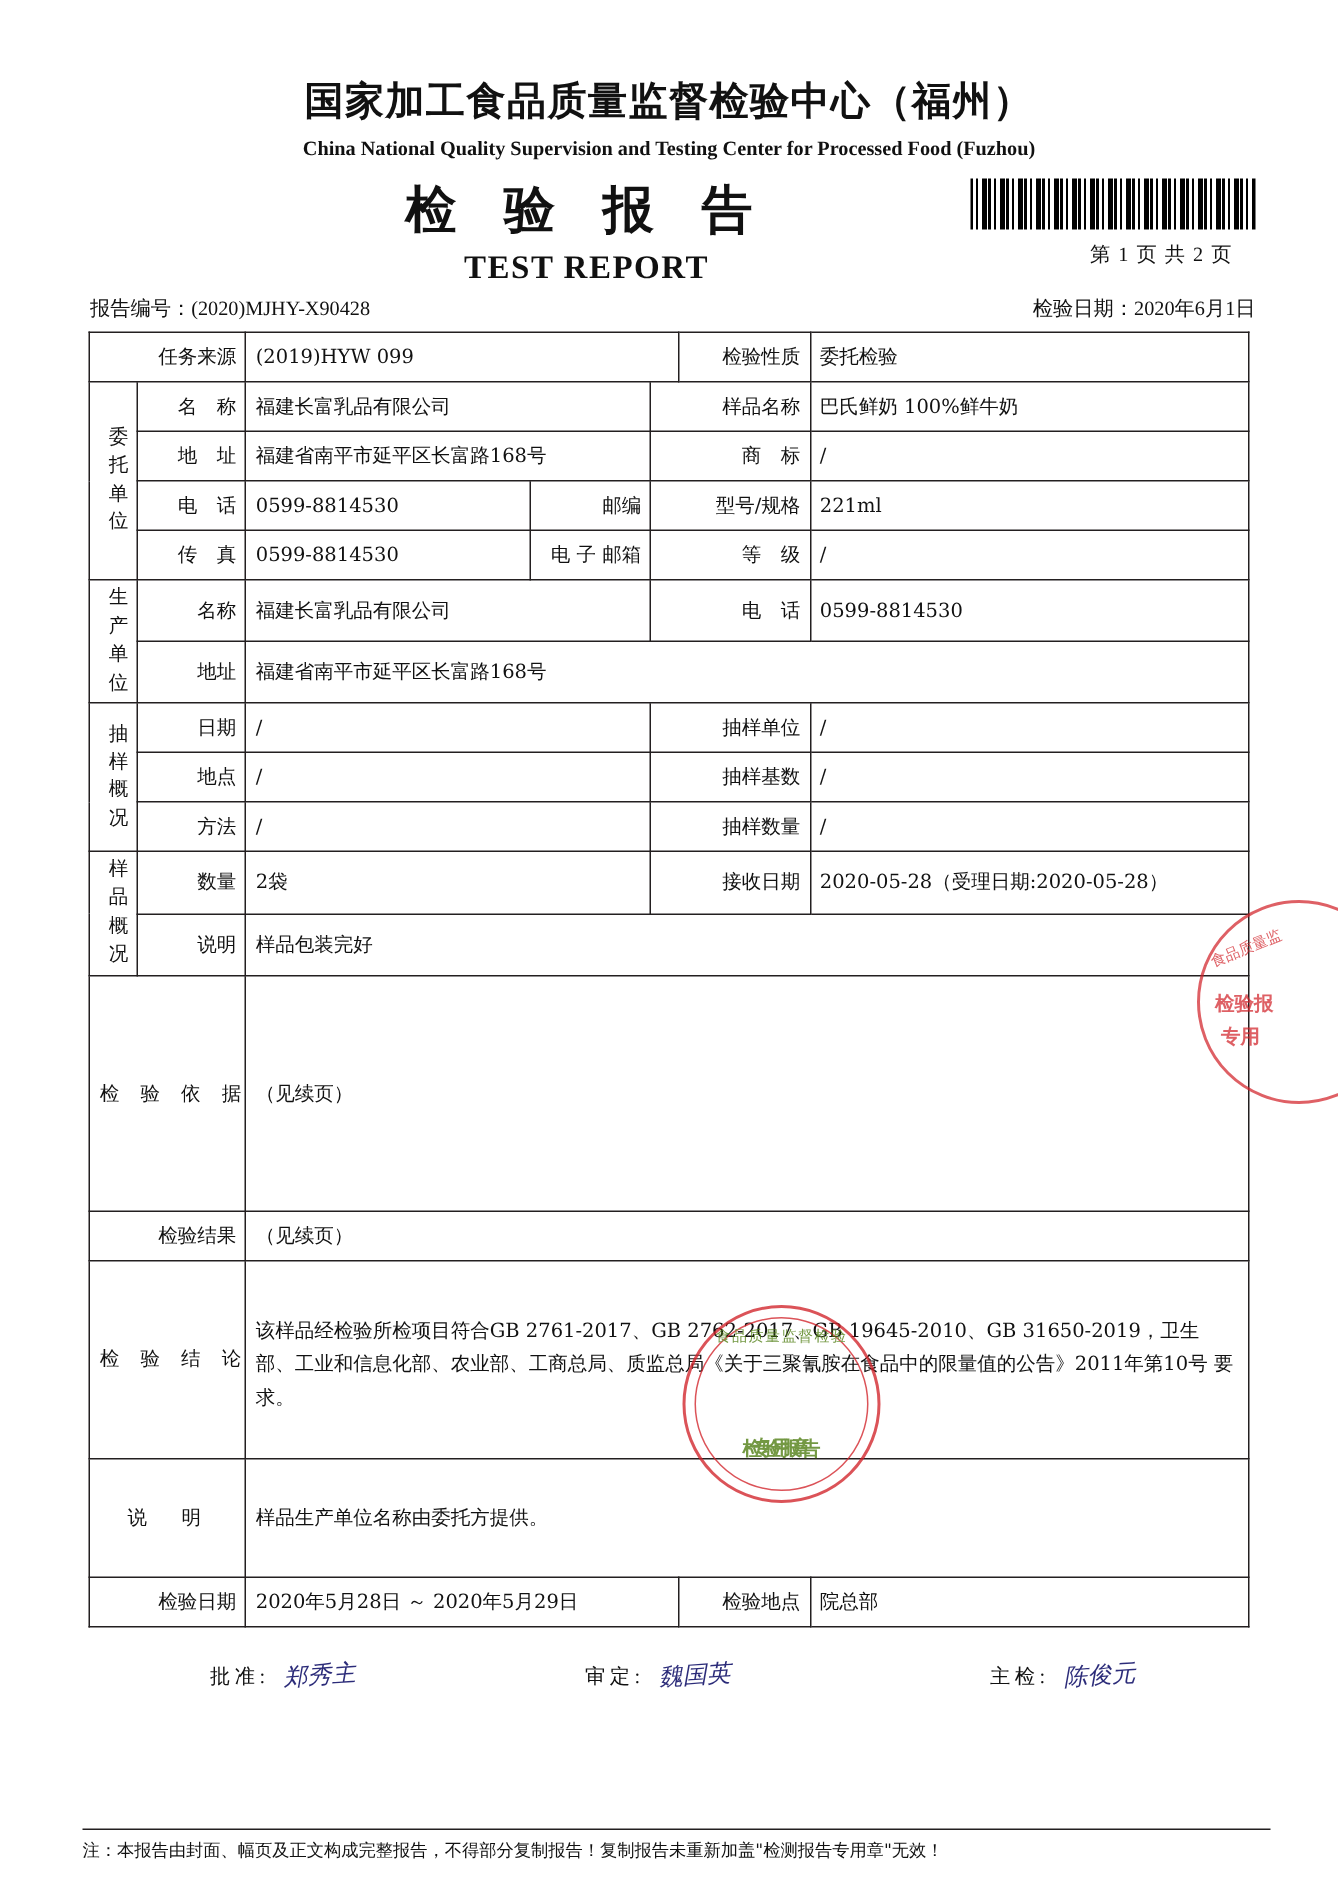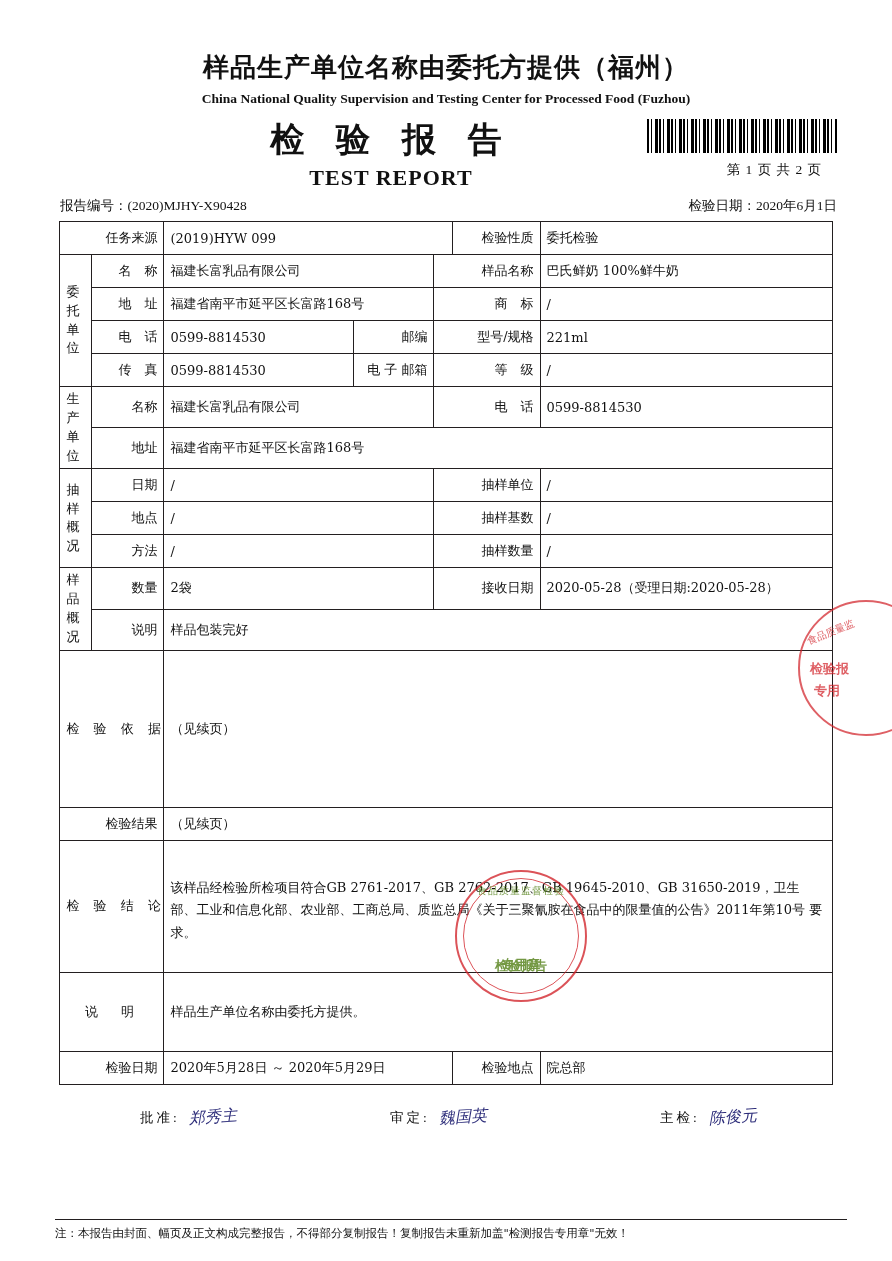--- a/index.html
+++ b/index.html
@@ -117,21 +117,21 @@
     text-align: center;
     white-space: nowrap;
     letter-spacing: 5px;
     padding-left: 10px;
   }
   td.val {
     text-align: left;
     padding-left: 8px;
   }
   td.vert {
-    text-align: left;
+    text-align: right;
     width: 30px;
     line-height: 1.45;
     padding: 2px 2px;
   }
   .vert-inner { display: block; }
   td.tall { height: 110px; vertical-align: top; }
   td.tall-val { vertical-align: top; padding-top: 10px; }
 
   
   .sign-row {
@@ -248,21 +248,21 @@
     font-size: 13px;
     font-weight: bold;
   }
 </style>
 </head>
 <body>
 
 <div class="page">
 
   <div class="hdr">
-    <div class="hdr-cn">样品生产单位名称由委托方提供（福州）</div>
+    <div class="hdr-cn">国家加工食品质量监督检验中心（福州）</div>
     <div class="hdr-en">China National Quality Supervision and Testing Center for Processed Food (Fuzhou)</div>
     <div class="title-row">
       <div class="title-cn">检 验 报 告</div>
       <div class="title-en">TEST REPORT</div>
       <div class="barcode"></div>
       <div class="pageno">第 1 页  共 2 页</div>
     </div>
   </div>
 
   <div class="meta-row">

